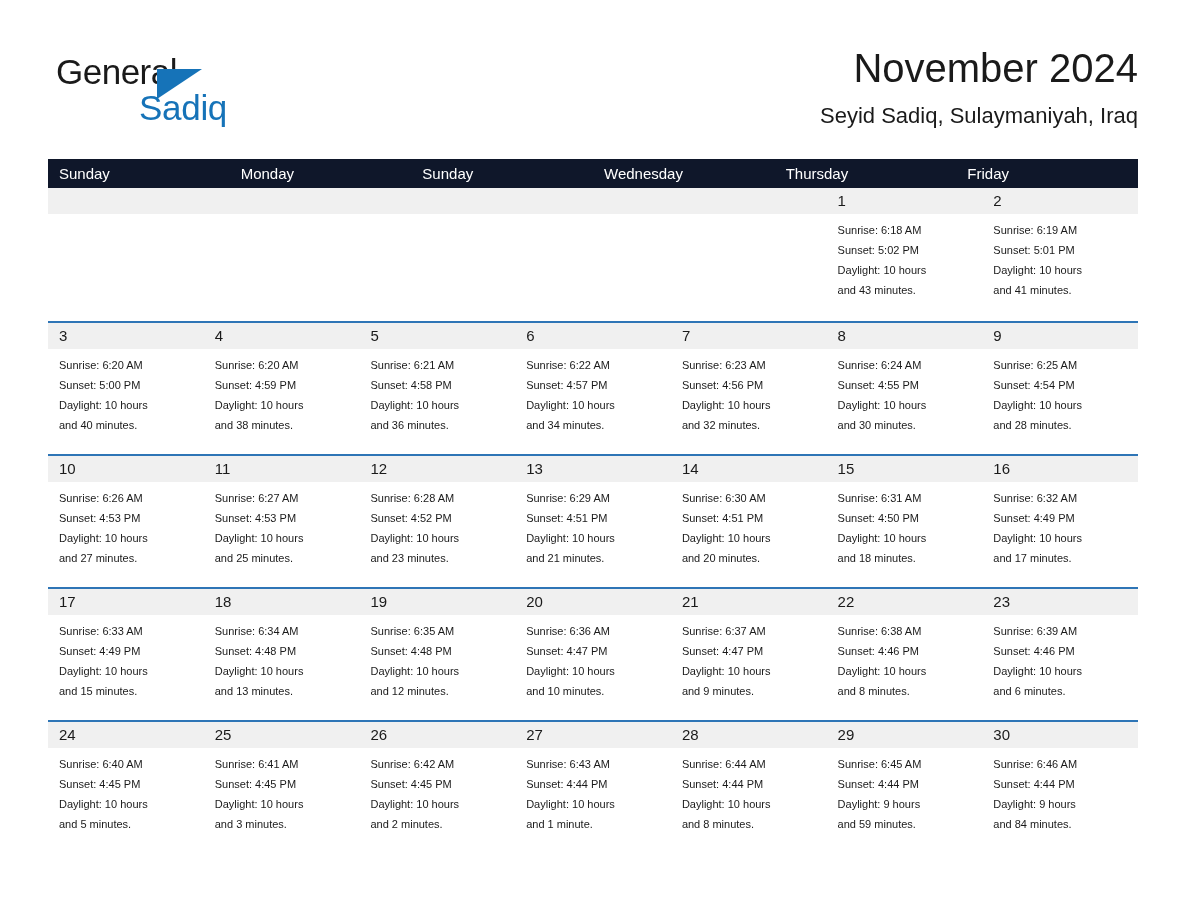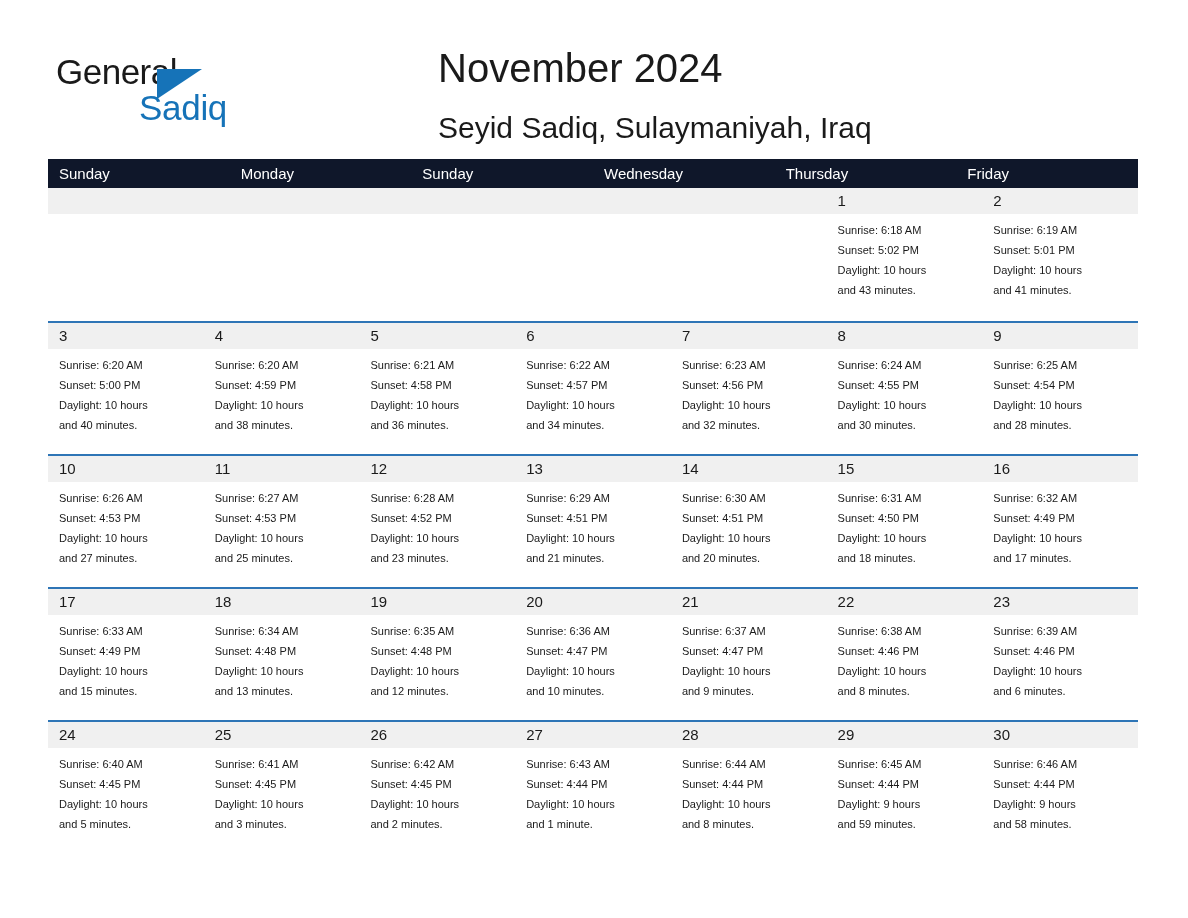--- a/index.html
+++ b/index.html
@@ -66,36 +66,36 @@
     letter-spacing: -0.3px;
     color: #1673b8;
     line-height: 40px;
     font-weight: 400;
   }
 
   .title-block {
     position: absolute;
     right: 0;
     top: 0;
-    text-align: left;
+    text-align: right;
     width: 700px;
   }
   .cal-title {
     font-size: 40px;
     font-weight: 400;
     color: #1a1a1a;
     line-height: 48px;
     letter-spacing: 0px;
   }
   .cal-subtitle {
-    font-size: 30px;
+    font-size: 22px;
     font-weight: 400;
     color: #1a1a1a;
     line-height: 34px;
-    margin-top: 19px;
+    margin-top: 7px;
     letter-spacing: 0px;
   }
 
   
   .calendar {
     position: absolute;
     left: 48px;
     top: 159px;
     width: 1090px;
   }
@@ -470,20 +470,20 @@
               <div>Daylight: 9 hours</div>
               <div>and 59 minutes.</div>
             </div>
           </div>
           <div class="day">
             <div class="day-num">30</div>
             <div class="day-info">
               <div>Sunrise: 6:46 AM</div>
               <div>Sunset: 4:44 PM</div>
               <div>Daylight: 9 hours</div>
-              <div>and 58 minutes.</div>
+              <div>and 84 minutes.</div>
             </div>
           </div>
         </div>
       </div>
   </div>
 
 </div>
 
 </body></html>

